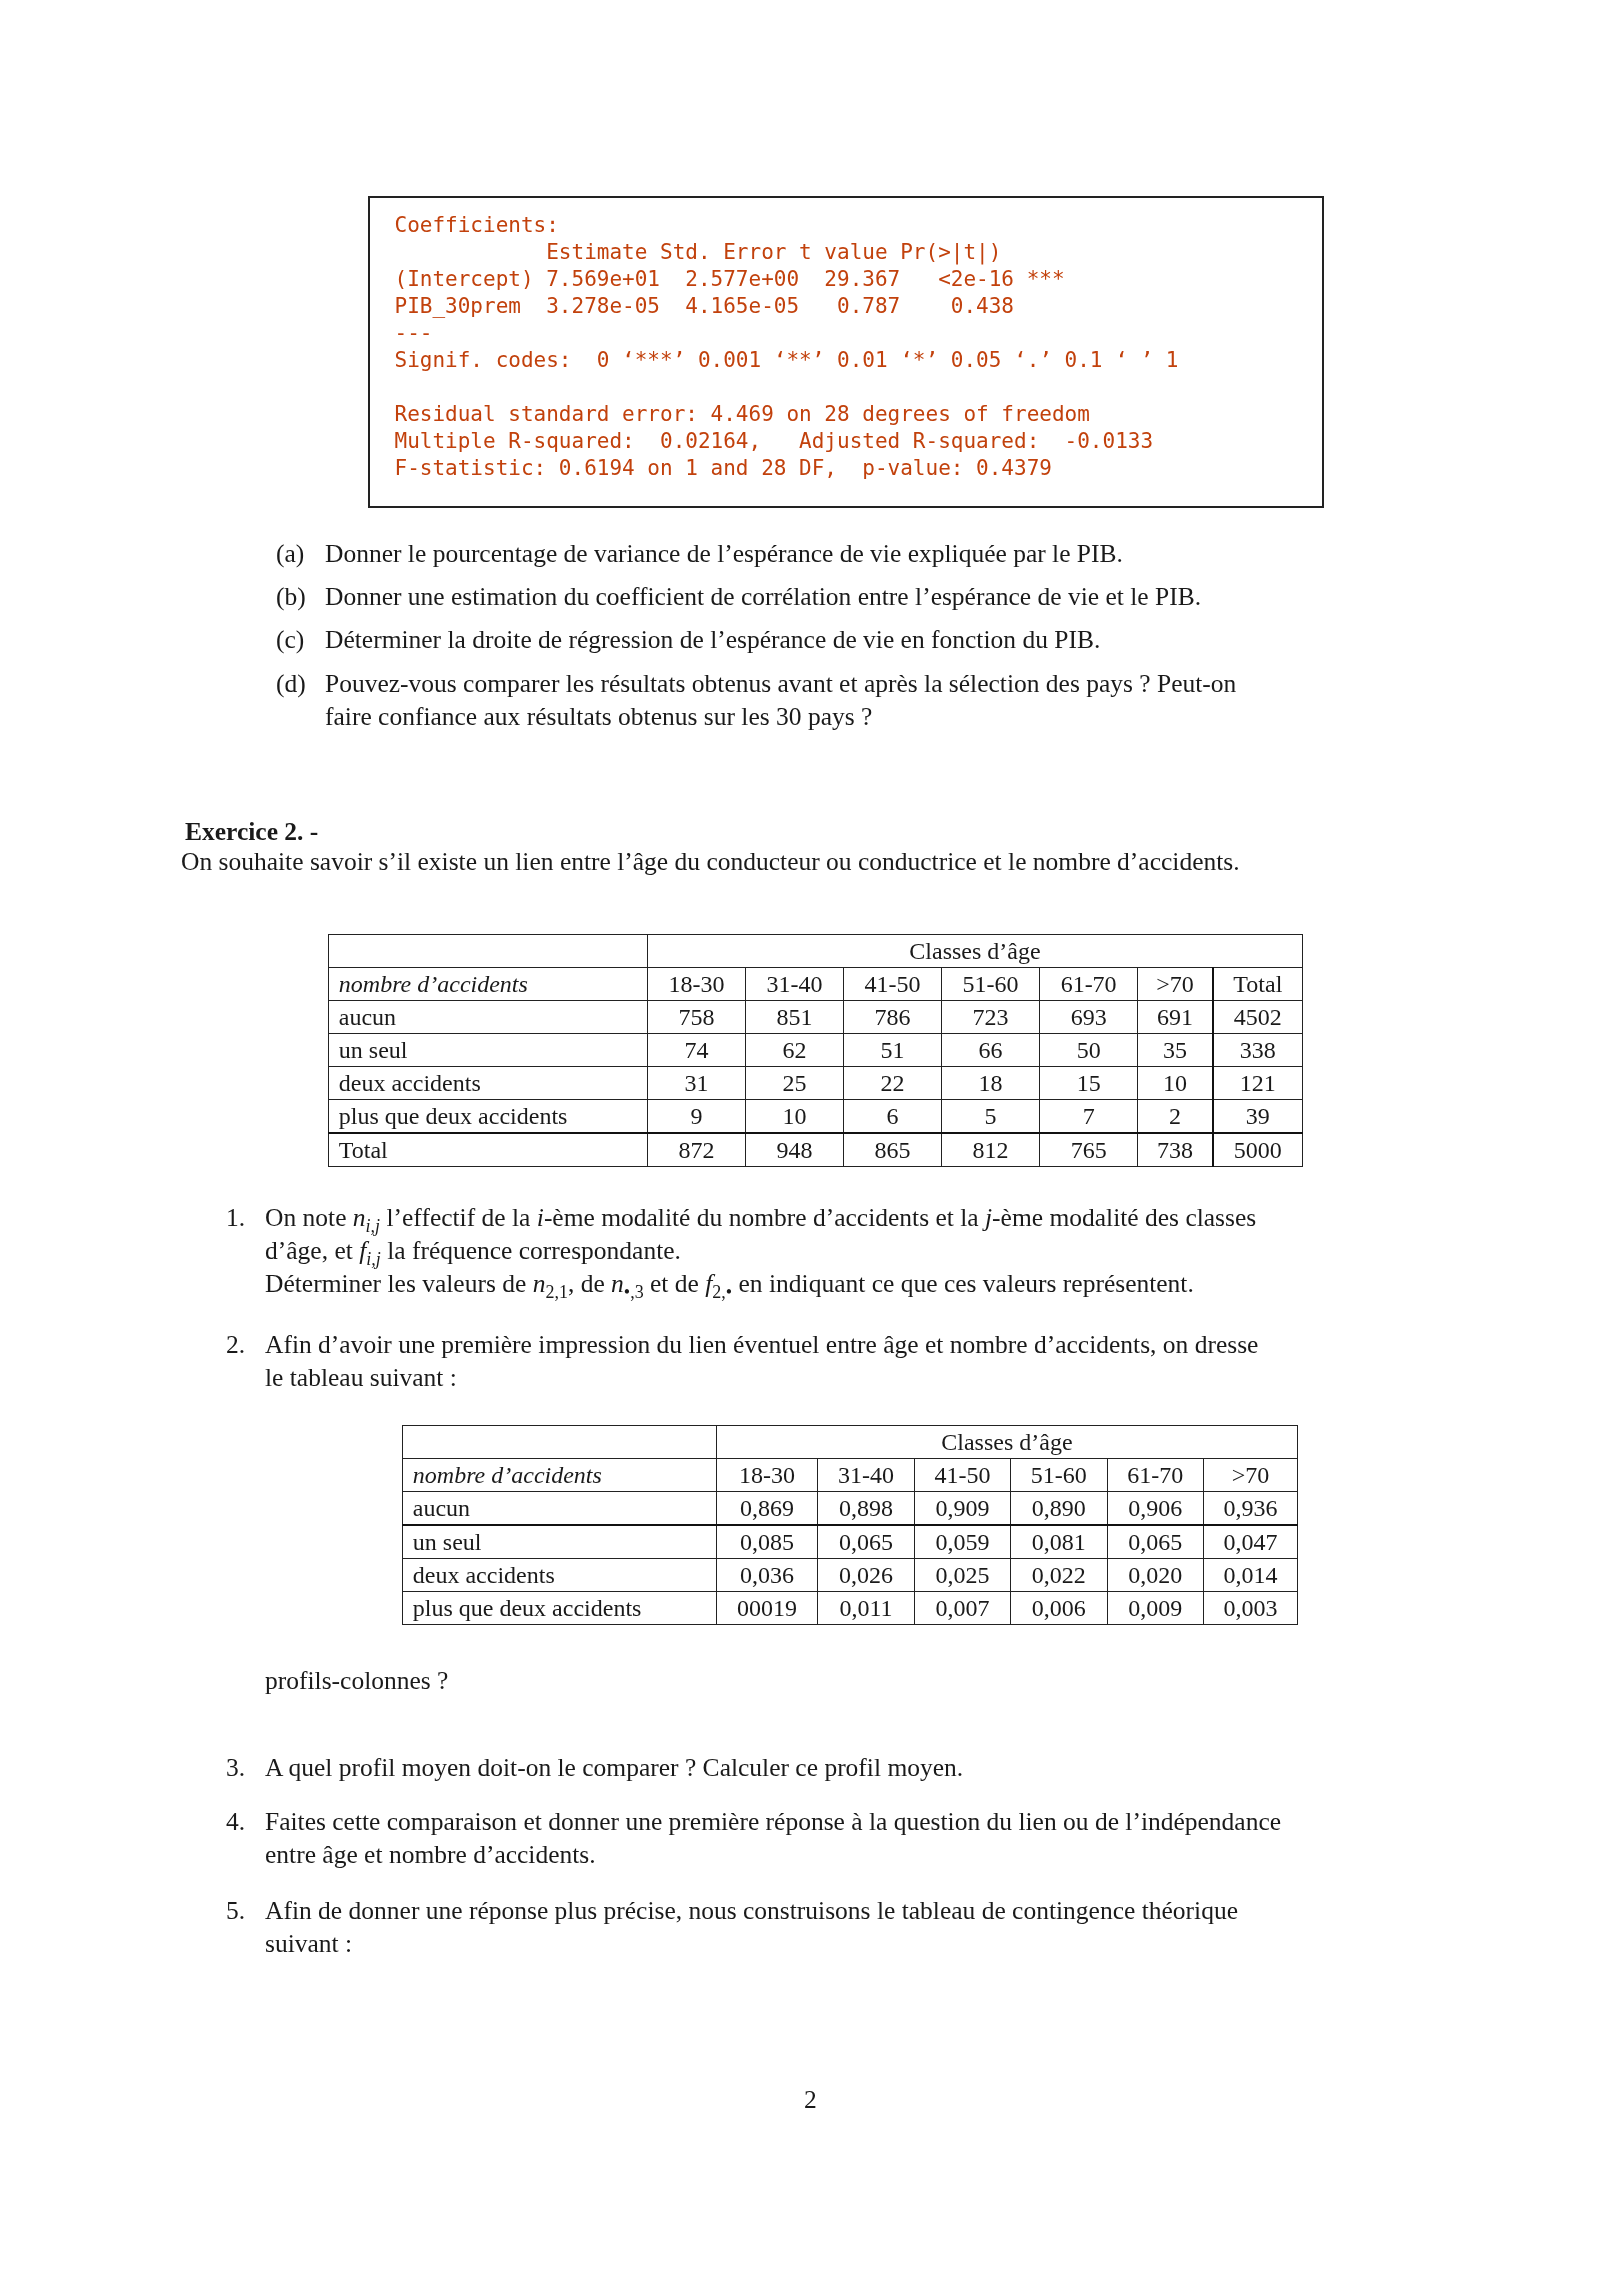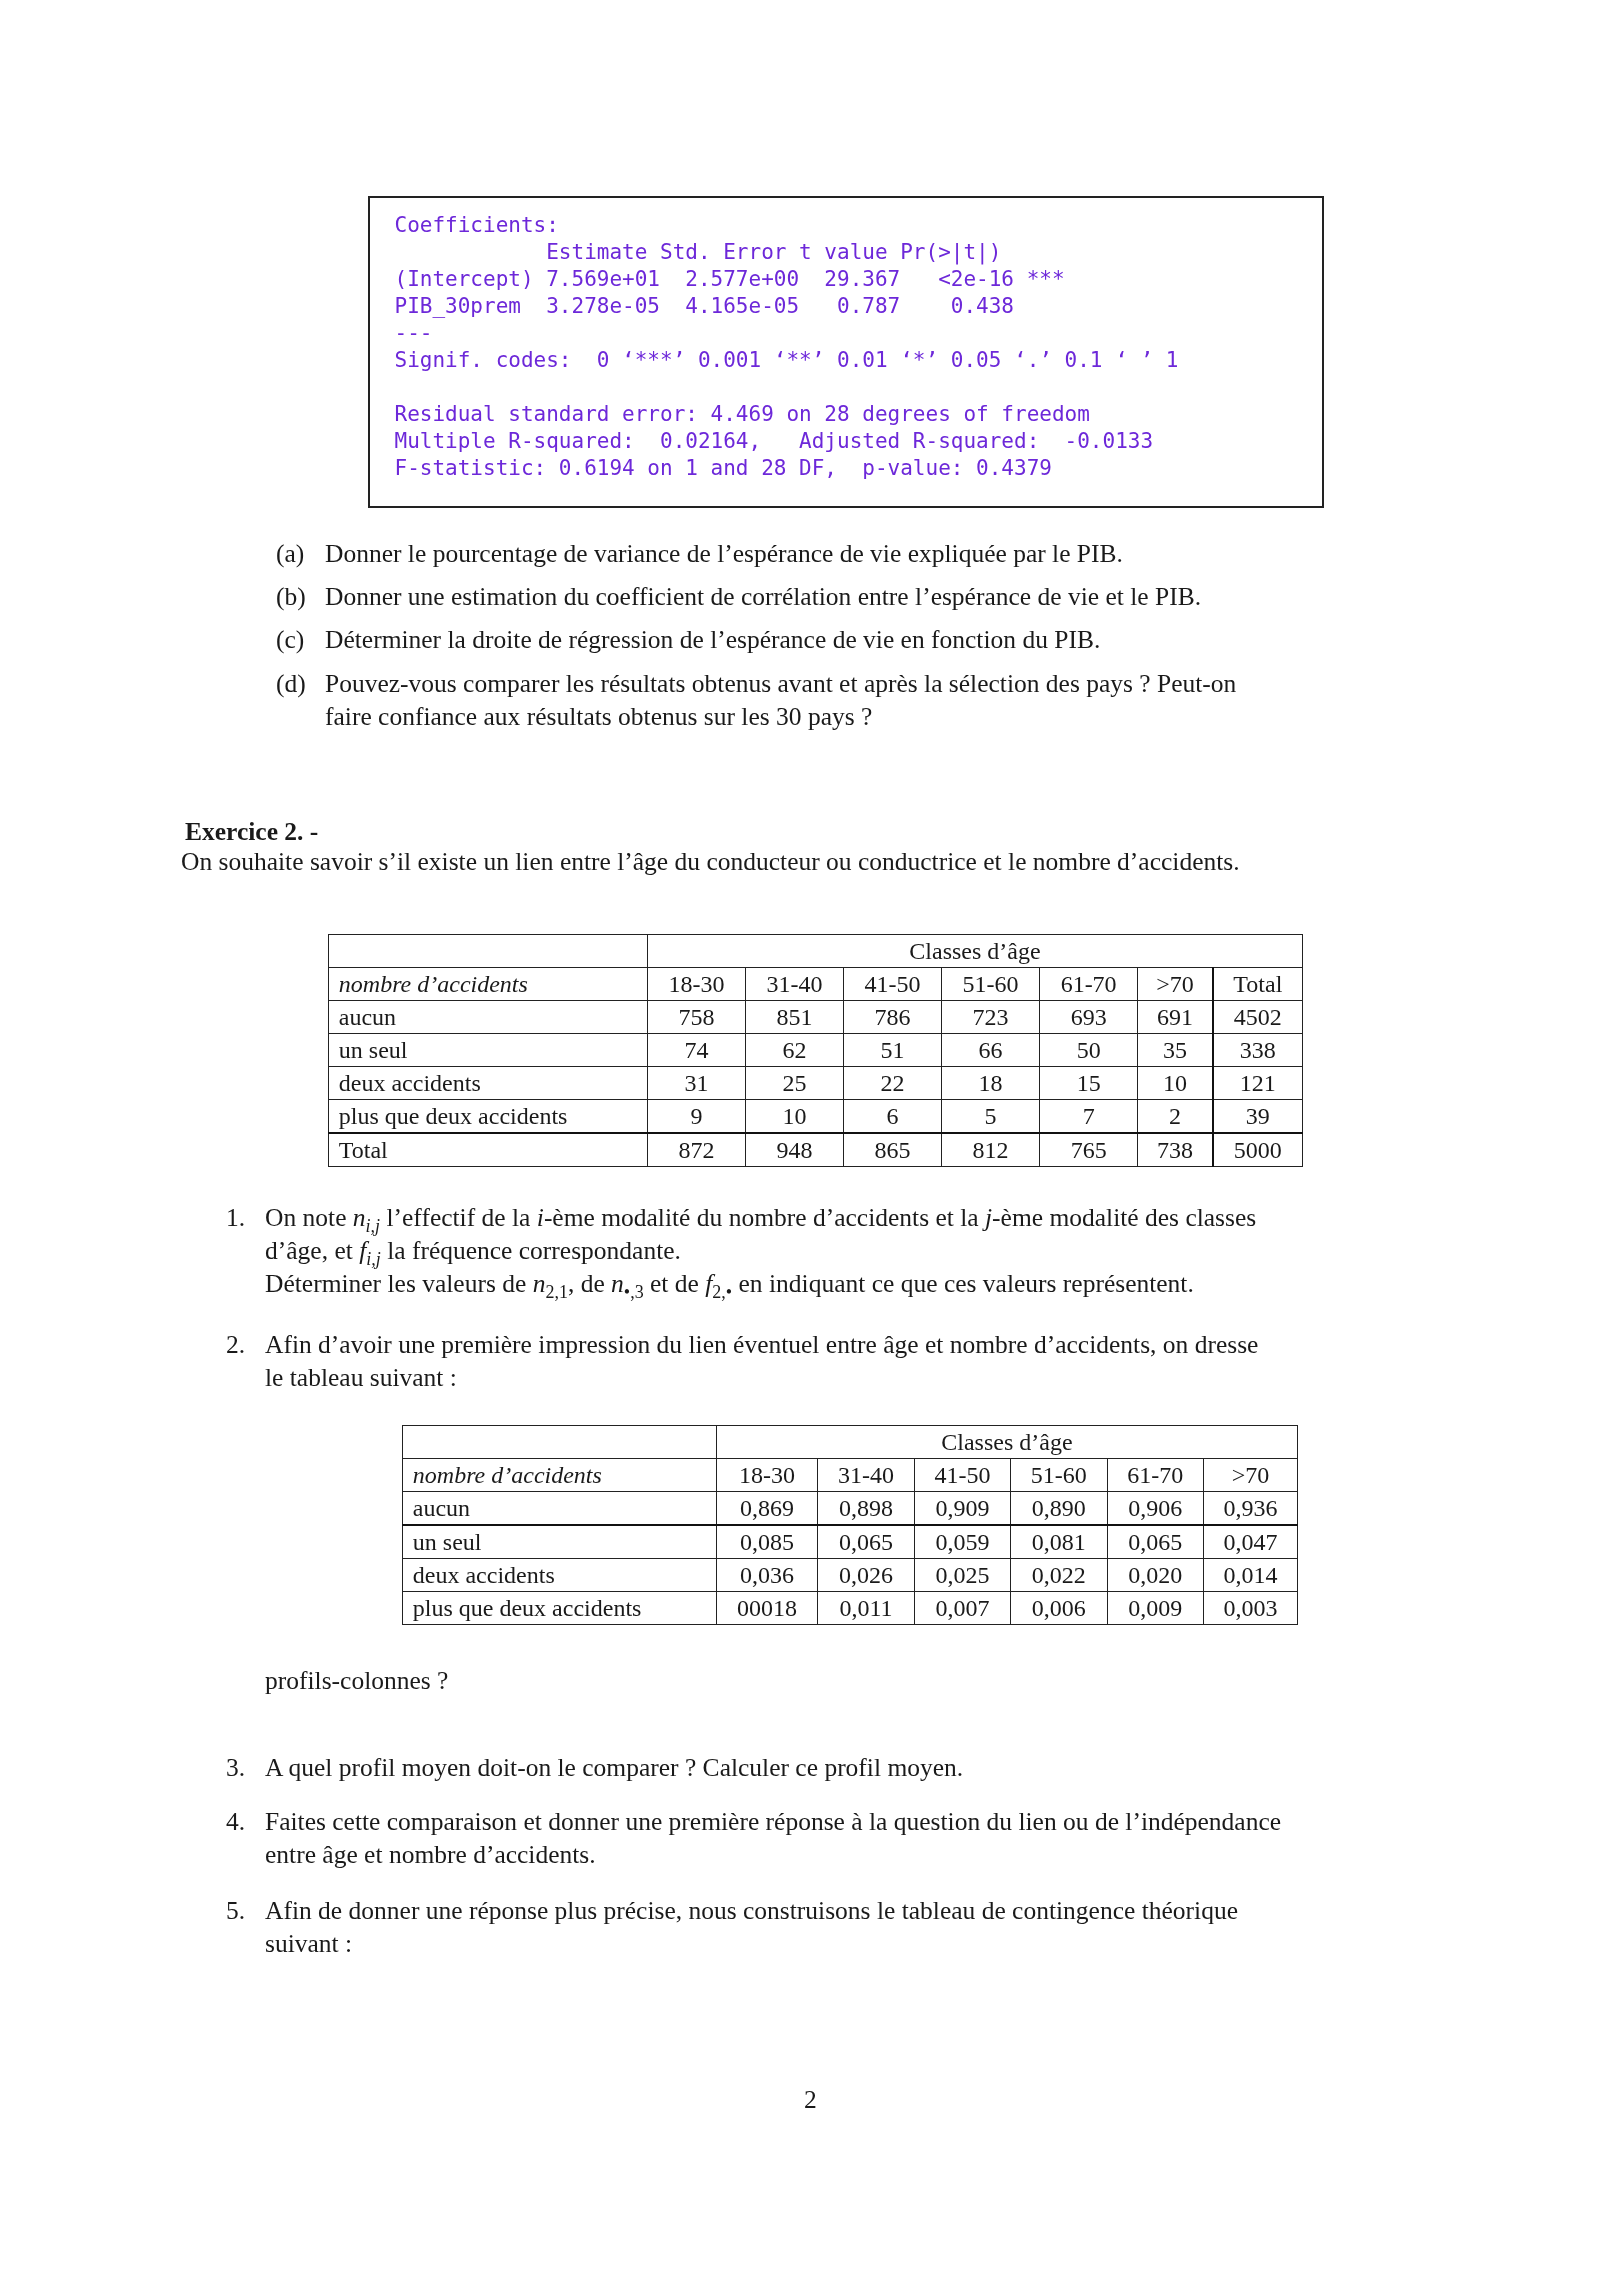--- a/index.html
+++ b/index.html
@@ -6,21 +6,21 @@
   body { width: 1621px; height: 2293px; position: relative; overflow: hidden;
          font-family: "Liberation Serif", "DejaVu Serif", serif; color: #1a1a1a; }
   .abs { position: absolute; }
   .text { font-size: 25.5px; line-height: 33px; }
 
   
   #r-box { left: 368px; top: 196px; width: 956px; height: 312px;
            border: 2px solid #222; box-sizing: border-box; }
   #r-box pre { margin: 0; position: absolute; left: 24.5px; top: 13.7px;
                font-family: "DejaVu Sans Mono", "Liberation Mono", monospace;
-               font-size: 21px; line-height: 27px; color: #6d28d9; white-space: pre; }
+               font-size: 21px; line-height: 27px; color: #c2410c; white-space: pre; }
   #r-box pre div { height: 27px; }
 
   .qlist .item { position: absolute; left: 276px; width: 1157px; }
   .qlist .lab { position: absolute; left: 0; top: 0; }
   .qlist .body { position: absolute; left: 49px; top: 0; width: 1108px; }
 
   #ex-title { left: 185px; top: 815px; font-weight: bold; }
   #ex-intro { left: 181px; top: 845px; width: 1235px; }
 
   table.ct { position: absolute; border-collapse: collapse; font-size: 24px; }
@@ -195,21 +195,21 @@
     <td class="rowlab">deux accidents</td>
     <td>0,036</td>
     <td>0,026</td>
     <td>0,025</td>
     <td>0,022</td>
     <td>0,020</td>
     <td>0,014</td>
   </tr>
   <tr>
     <td class="rowlab">plus que deux accidents</td>
-    <td>00018</td>
+    <td>00019</td>
     <td>0,011</td>
     <td>0,007</td>
     <td>0,006</td>
     <td>0,009</td>
     <td>0,003</td>
   </tr>
 </tbody>
   </table>
 
 <div class="ibody text" style="top:1664px">

